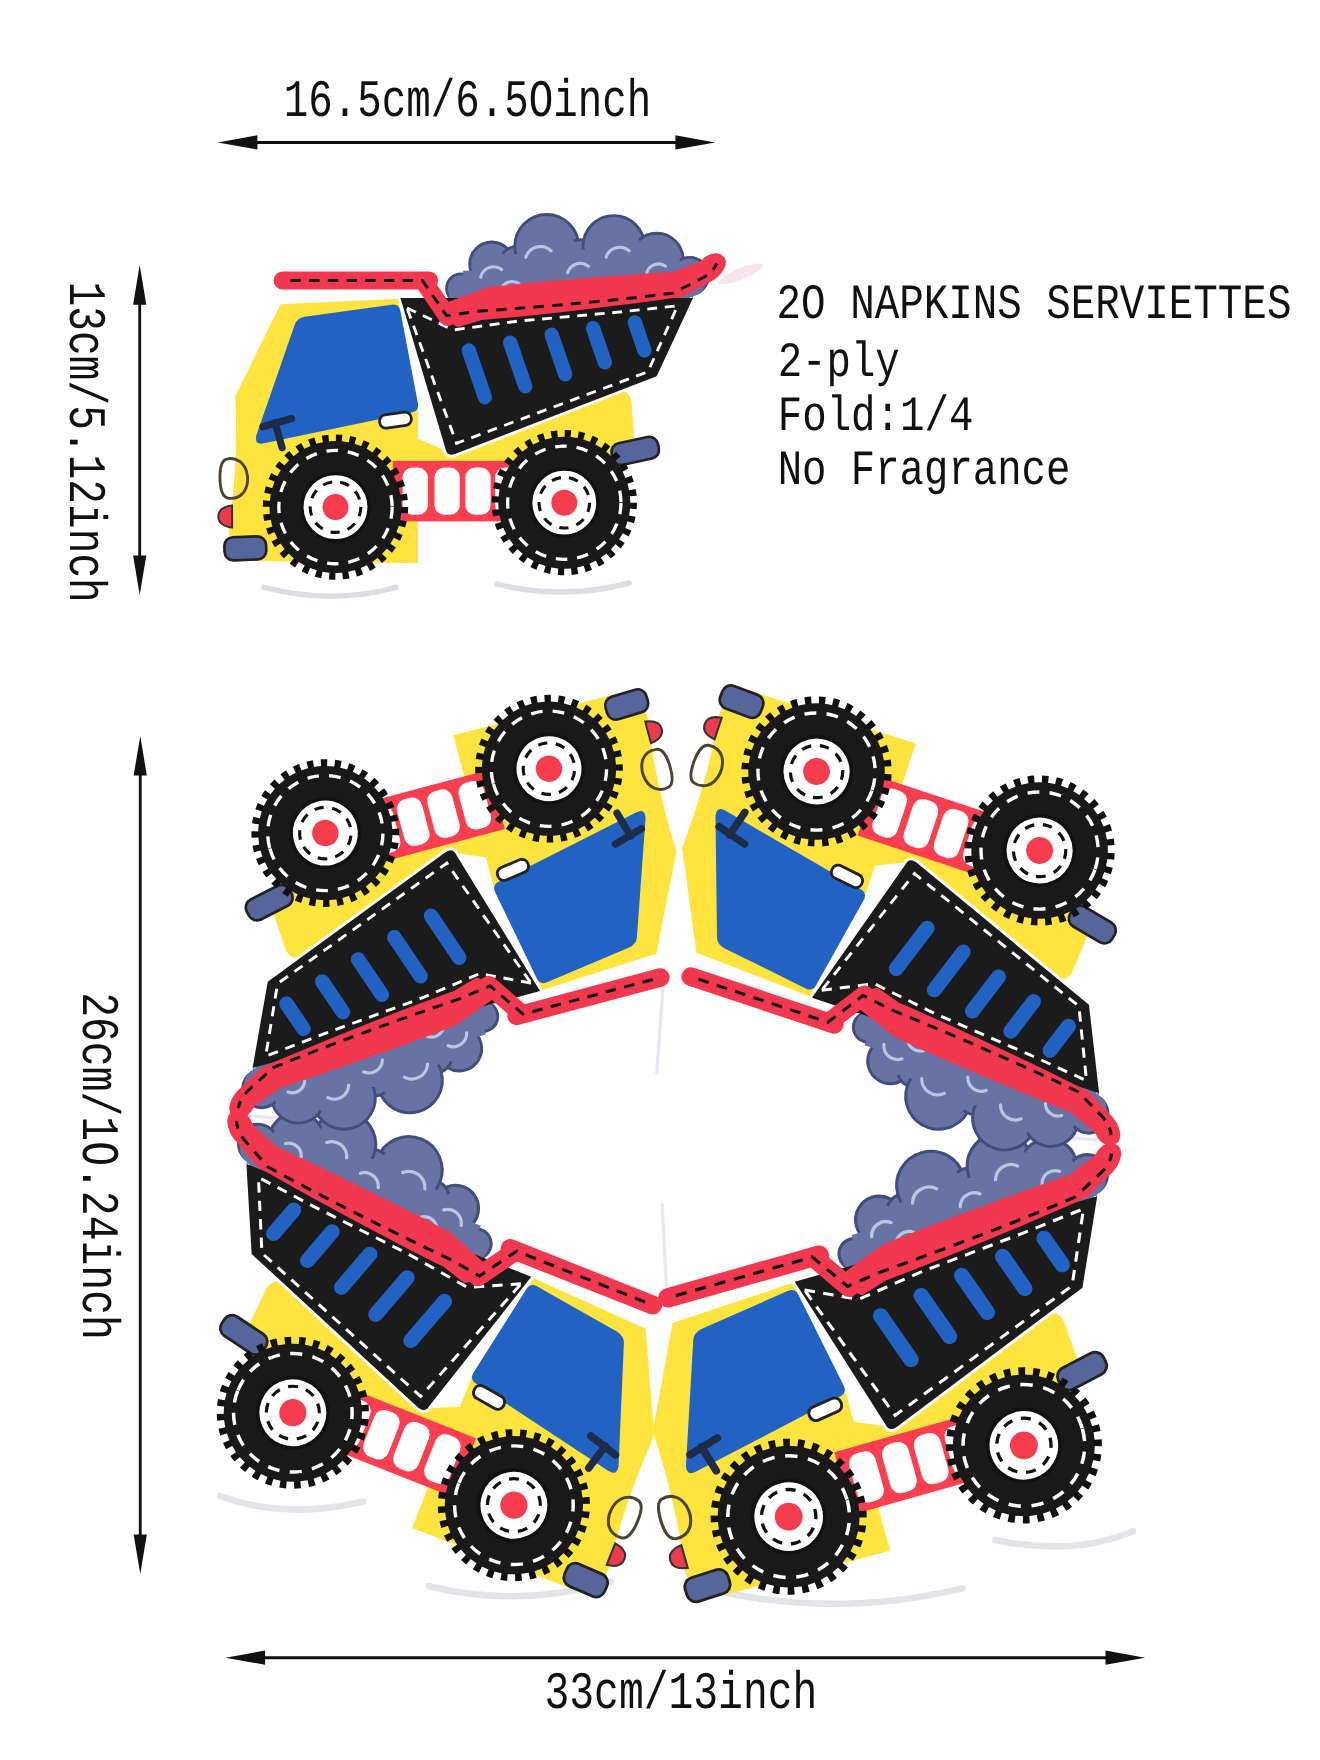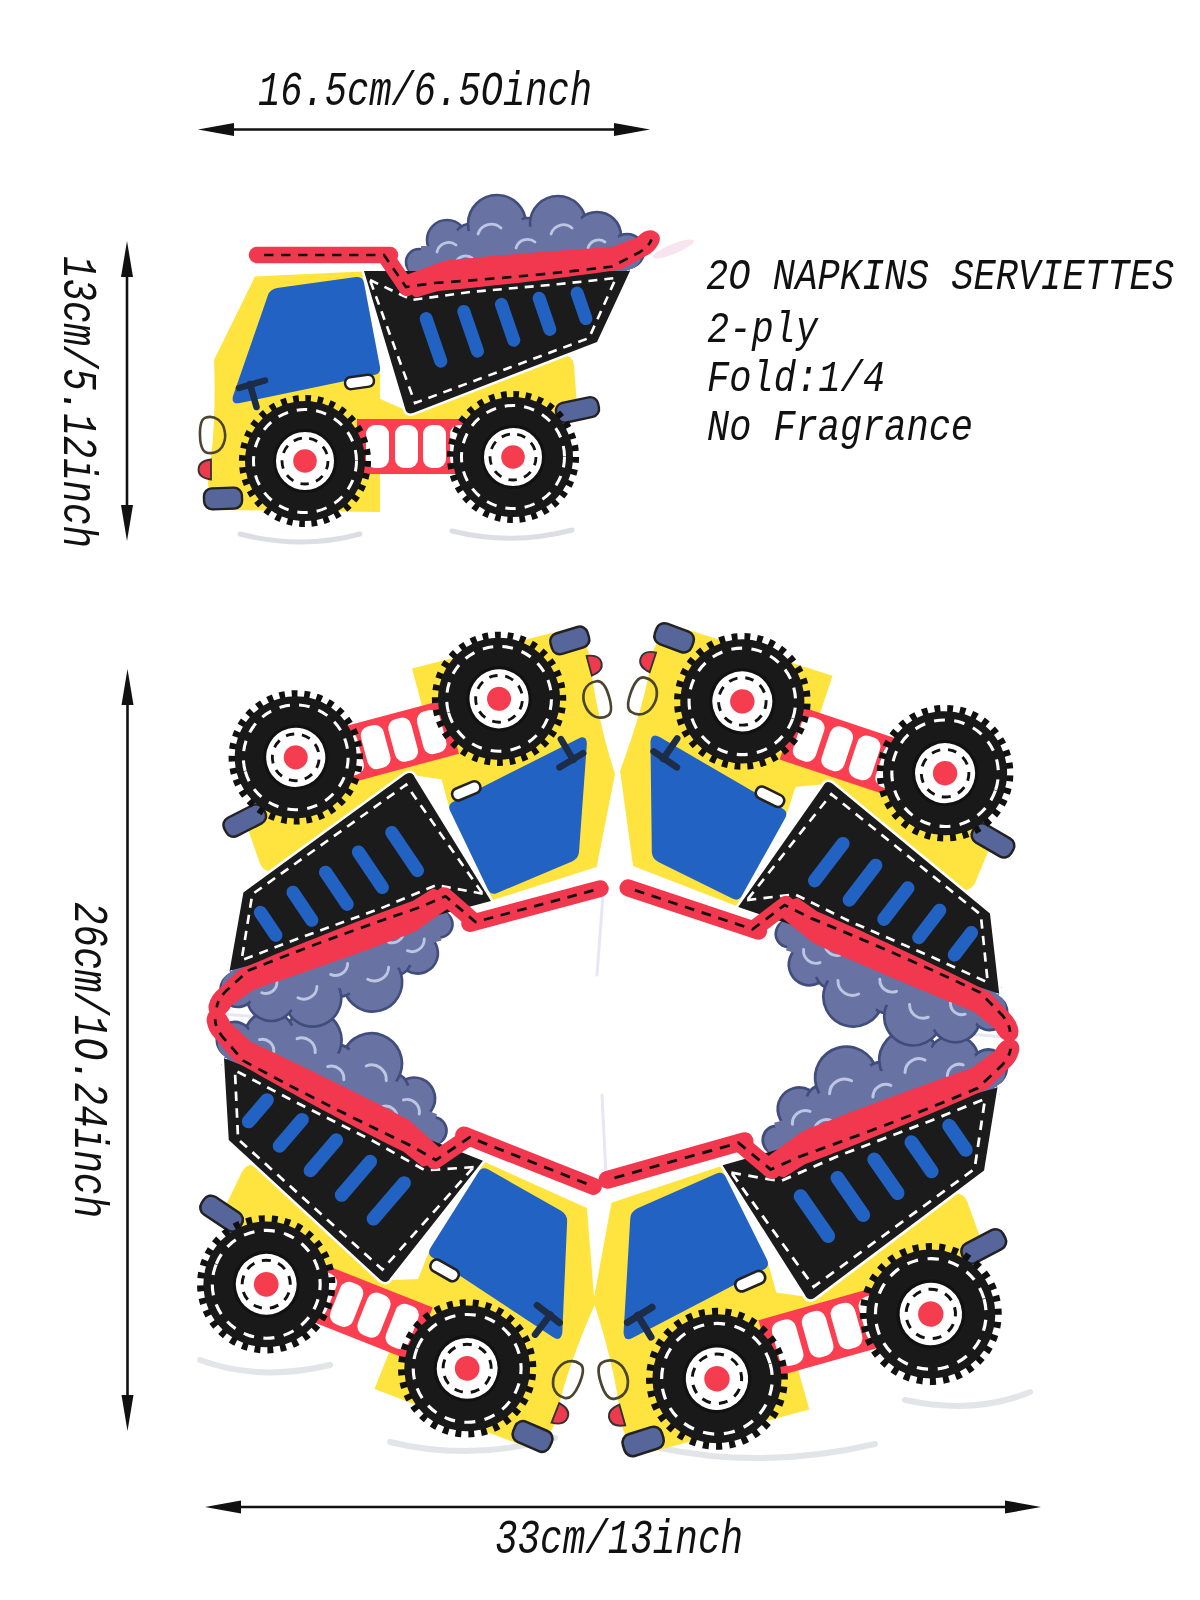--- a/index.html
+++ b/index.html
@@ -1,16 +1,16 @@
 <!DOCTYPE html>
 <html><head>
 <meta charset="utf-8">
 <style>
   html,body{margin:0;padding:0;background:#fff;}
-  #page{position:relative;width:1200px;height:1600px;background:#fff;overflow:hidden;font-style:italic;}
+  #page{position:relative;width:1200px;height:1600px;background:#fff;overflow:hidden;}
   svg{display:block;}
   text{font-family:"Liberation Mono",monospace;fill:#111;}
 </style>
 </head>
 <body>
 <div id="page">
 <svg width="1200" height="1600" viewBox="0 0 1200 1600">
 <defs>
 <g id="trk">
 

